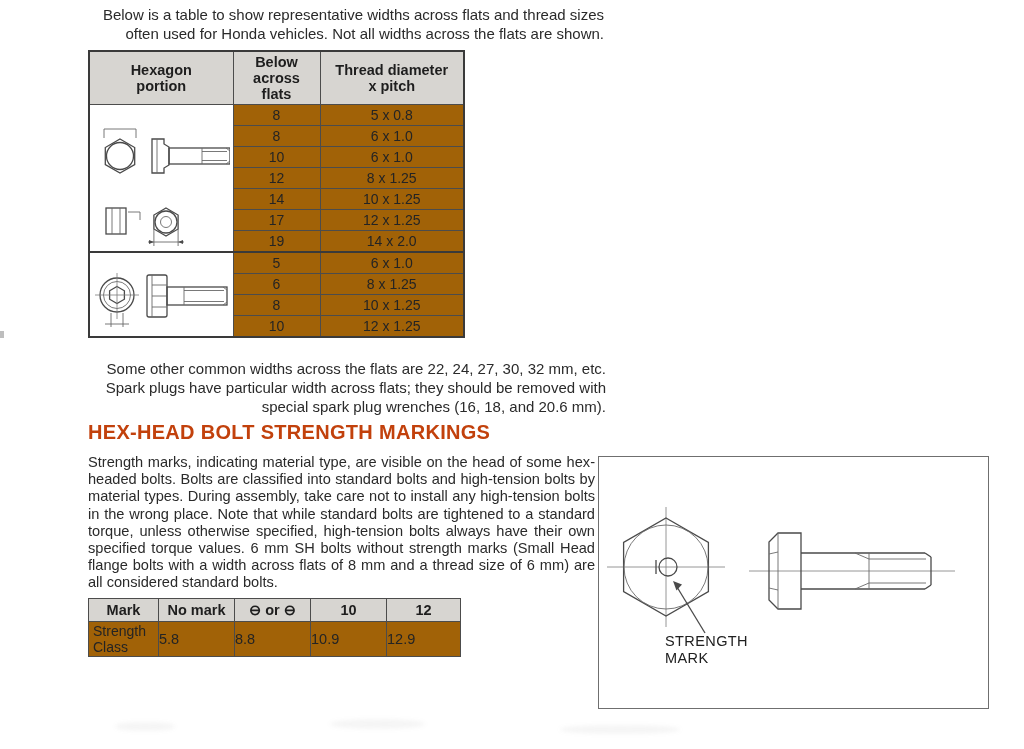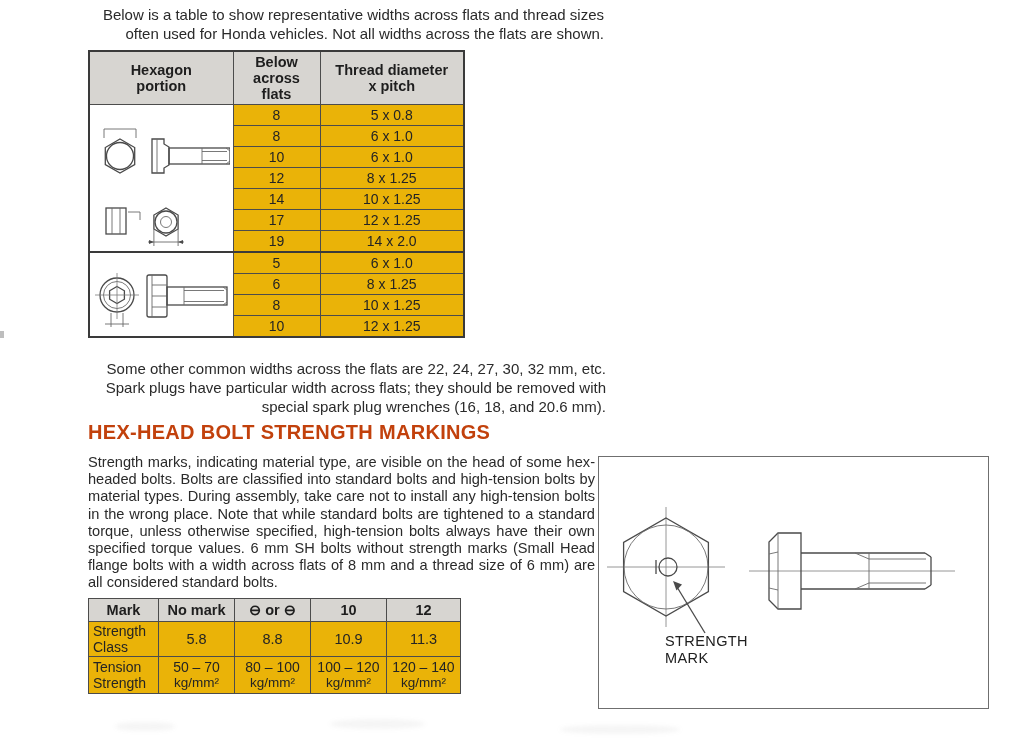--- a/index.html
+++ b/index.html
@@ -10,40 +10,40 @@
   }
   .para{position:absolute;margin:0;font-size:15px;line-height:19px;color:#2a2a2a;text-align:right;}
   #intro{left:88px;top:5px;width:516px;}
   #note{left:88px;top:359px;width:518px;}
   #section-heading{
     position:absolute;left:88px;top:421px;margin:0;
     font-size:20px;font-weight:bold;letter-spacing:.3px;color:#c2410c;
   }
   #section-body{left:88px;top:454px;width:507px;font-size:14.6px;line-height:17.2px;text-align:justify;}
 
-  table{border-collapse:collapse;table-layout:fixed;position:absolute;background:#eab308;}
+  table{border-collapse:collapse;table-layout:fixed;position:absolute;background:#a16207;}
   td,th{border:1px solid #4c4c4c;padding:0;font-family:"Liberation Sans",sans-serif;}
 
   
   #widths-table{left:88px;top:50px;width:375px;border:2px solid #3a3a3a;}
   #widths-table th{
     background:#d7d5d1;font-size:14.5px;font-weight:bold;line-height:16px;
     text-align:center;vertical-align:middle;white-space:pre-line;height:52px;color:#1e1e1e;
   }
   #widths-table td{font-size:14px;text-align:center;vertical-align:middle;height:20px;color:#242424;}
   #widths-table tr.gsep td{border-top:2px solid #3a3a3a;}
   td.drawcell{vertical-align:middle;text-align:center;background:#fff;}
 
   
   #strength-table{left:88px;top:598px;width:372px;border:1.5px solid #3a3a3a;}
   #strength-table th{
     background:#d7d5d1;font-size:14.5px;font-weight:bold;height:22px;
     text-align:center;vertical-align:middle;color:#1e1e1e;
   }
-  #strength-table td{font-size:14.5px;text-align:center;vertical-align:middle;color:#242424;}
+  #strength-table td{font-size:14.5px;text-align:left;vertical-align:middle;color:#242424;}
   #strength-table td.rowlabel{
     text-align:left;padding-left:4px;font-size:14px;line-height:16px;white-space:pre-line;
   }
   #strength-table .r-class{height:35px;}
   #strength-table .r-tension{height:37px;}
   #strength-table .r-bottom{height:21px;}
   .range{font-size:14px;line-height:15px;}
   .unit{font-size:13.5px;line-height:15px;}
 
   
@@ -214,41 +214,21 @@
       <th>12</th>
     </tr>
   </thead>
   <tbody>
     <tr class="r-class">
       <td class="rowlabel">Strength
 Class</td>
       <td>5.8</td>
       <td>8.8</td>
       <td>10.9</td>
-      <td>11.3</td>
-    </tr>
-    <tr class="r-tension">
-      <td class="rowlabel">Tension
-Strength</td>
-      <td>
-        <div class="range">50 – 70</div>
-        <div class="unit">kg/mm²</div>
-      </td>
-      <td>
-        <div class="range">80 – 100</div>
-        <div class="unit">kg/mm²</div>
-      </td>
-      <td>
-        <div class="range">100 – 120</div>
-        <div class="unit">kg/mm²</div>
-      </td>
-      <td>
-        <div class="range">120 – 140</div>
-        <div class="unit">kg/mm²</div>
-      </td>
+      <td>12.9</td>
     </tr>
   </tbody>
 </table>
 
 <div id="diagram-box">
   <svg width="389" height="251" viewBox="0 0 389 251">
 
     <line class="cline" x1="8" y1="110" x2="126" y2="110"></line>
     <line class="cline" x1="67" y1="50" x2="67" y2="170"></line>
     <polygon class="ln" points="67,61 109.4,85.5 109.4,134.5 67,159 24.6,134.5 24.6,85.5"></polygon>

